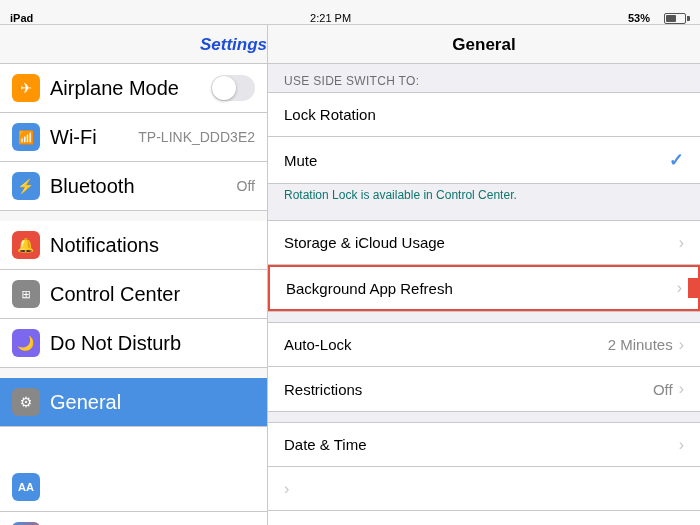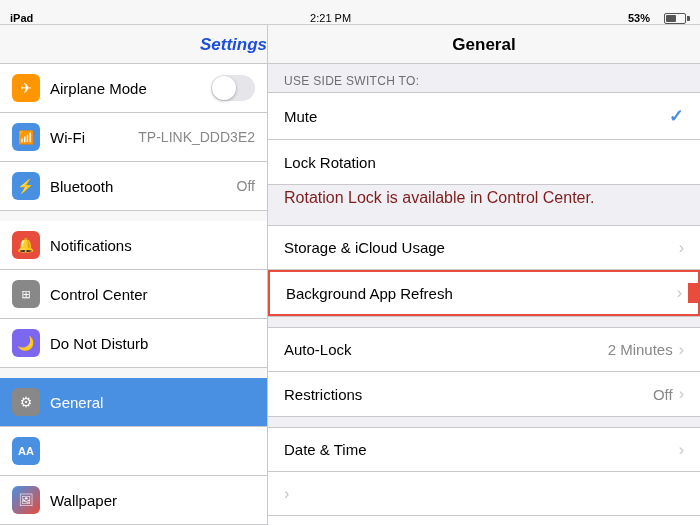--- a/index.html
+++ b/index.html
@@ -74,21 +74,21 @@
       height: 28px;
       border-radius: 6px;
       margin-right: 10px;
       display: flex;
       align-items: center;
       justify-content: center;
       flex-shrink: 0;
       font-size: 16px;
     }
     .item-label {
-      font-size: 15px;
+      font-size: 20px;
       color: #000;
       flex: 1;
     }
     .item-value {
       font-size: 14px;
       color: #888;
     }
     .toggle-switch {
       width: 44px;
       height: 26px;
@@ -165,22 +165,22 @@
     .checkmark {
       color: #4a90e2;
       font-size: 18px;
       font-weight: 700;
     }
     .chevron {
       color: #c7c7cc;
       font-size: 16px;
     }
     .info-text {
-      font-size: 16px;
-      color: #7f1d1d;
+      font-size: 12px;
+      color: #0f766e;
       padding: 4px 16px 8px;
     }
     .mt10 { margin-top: 10px; }
 
     
     .battery-icon {
       display: inline-flex;
       align-items: center;
       gap: 1px;
     }
@@ -276,21 +276,21 @@
     </div>
 
     <div class="sidebar-item active group-first">
       <div class="sidebar-icon" style="background:#888;">
         <span style="color:#fff;font-size:14px;">⚙</span>
       </div>
       <span class="item-label">General</span>
     </div>
 
     <div class="sidebar-item">
-      <div class="sidebar-icon" style="background:#4a90e2;">
+      <div class="sidebar-icon" style="background:#4a90e2;margin-top:36px;">
         <span style="color:#fff;font-size:11px;font-weight:700;">AA</span>
       </div>
     </div>
 
     <div class="sidebar-item">
       <div class="sidebar-icon" style="background: linear-gradient(135deg,#4a90e2,#e74c3c);">
         <span style="color:#fff;font-size:12px;">🖼</span>
       </div>
       <span class="item-label">Wallpaper</span>
     </div>
@@ -301,25 +301,25 @@
     </div>
 
   </div>
 
   <div class="content">
     <div class="content-header">General</div>
 
     <div class="section-header">USE SIDE SWITCH TO:</div>
     <div class="settings-group">
       <div class="settings-row">
+        <span class="row-label">Lock Rotation</span>
+      </div>
+      <div class="settings-row">
         <span class="row-label">Mute</span>
         <span class="checkmark">✓</span>
-      </div>
-      <div class="settings-row">
-        <span class="row-label">Lock Rotation</span>
       </div>
     </div>
     <div class="info-text">Rotation Lock is available in Control Center.</div>
 
     <div class="settings-group mt10">
       <div class="settings-row">
         <span class="row-label">Storage &amp; iCloud Usage</span>
         <span class="chevron">›</span>
       </div>
 

